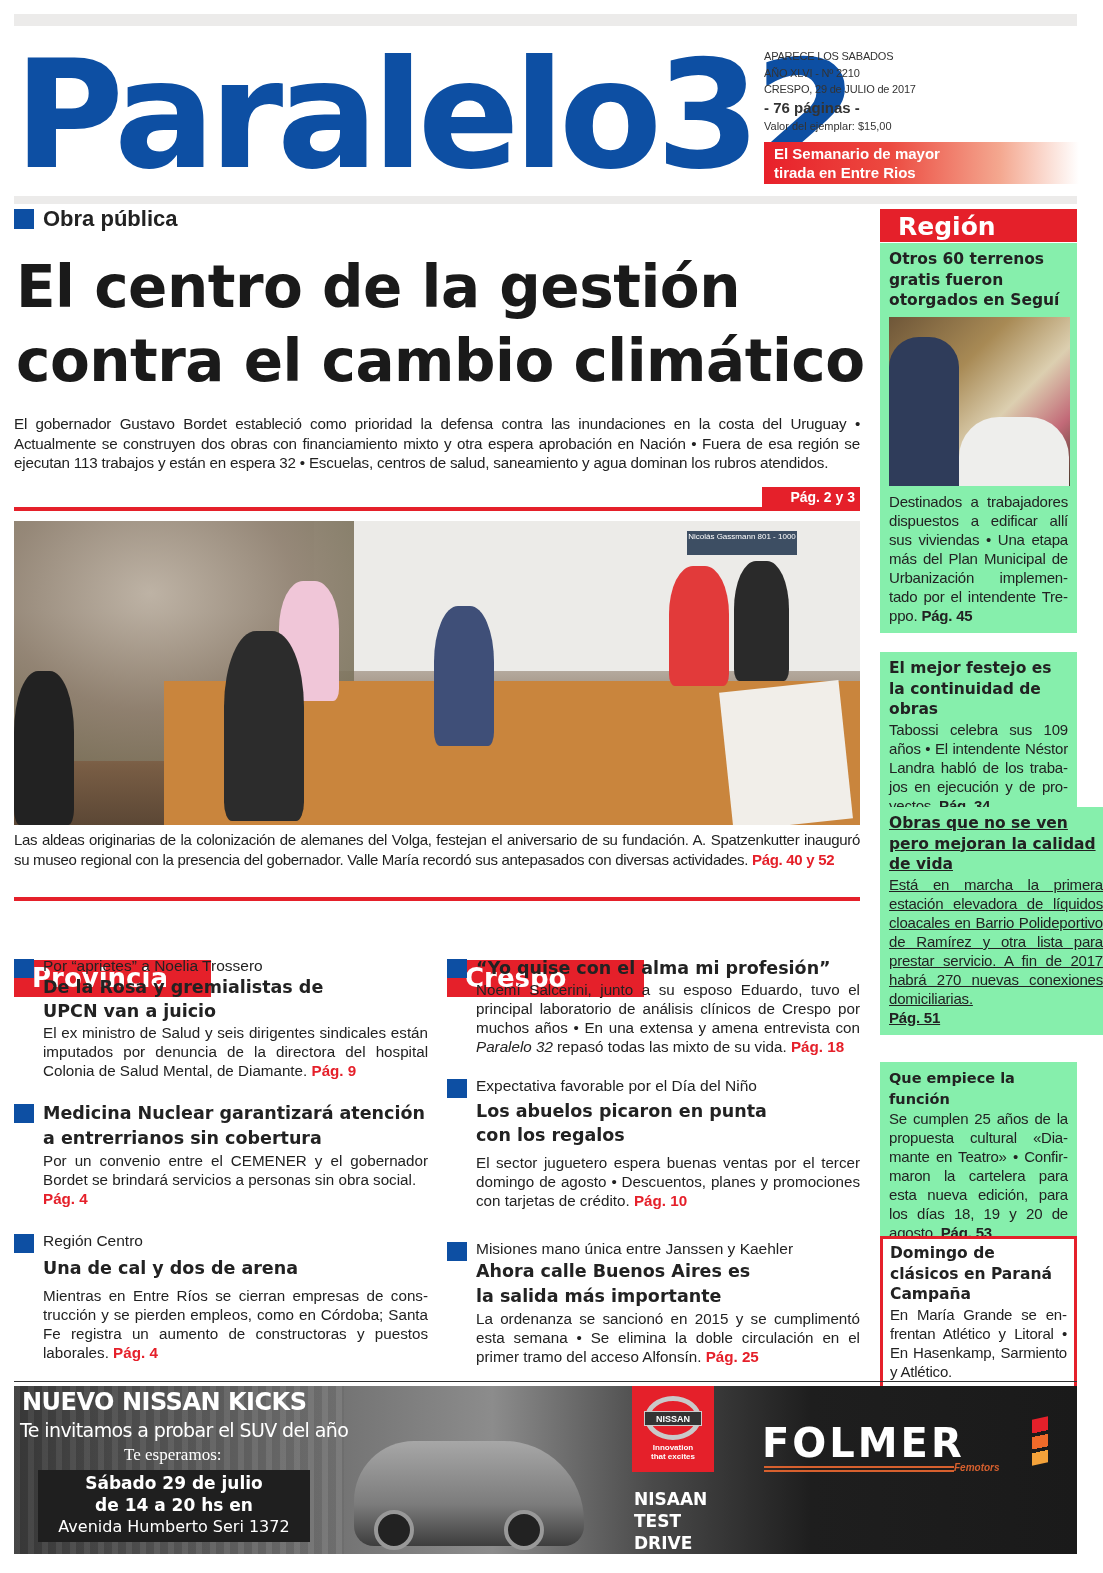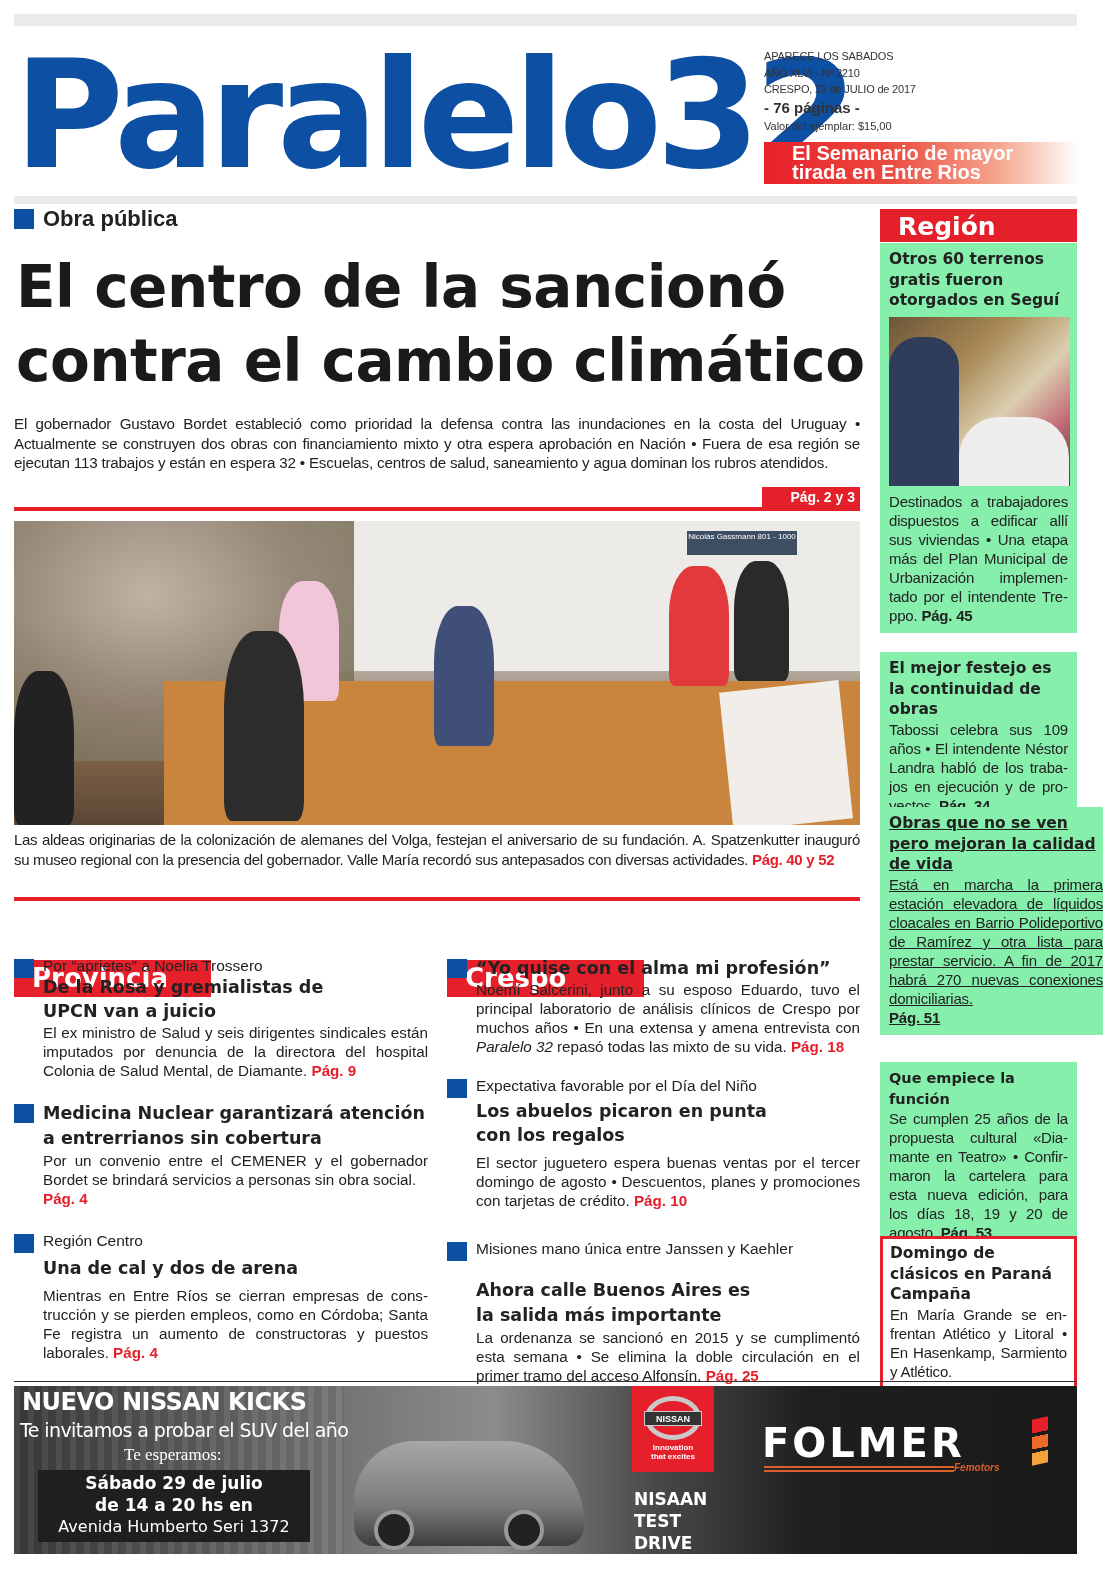--- a/index.html
+++ b/index.html
@@ -9,21 +9,21 @@
   .topbar { position: absolute; left: 14px; top: 14px; width: 1063px; height: 12px; background: #ecebea; }
   .logo { position: absolute; left: 14px; top: 40px; width: 710px; height: 150px;
           font-family: "DejaVu Sans", sans-serif; font-weight: bold; color: #0d4fa3;
           font-size: 150px; line-height: 150px; letter-spacing: -6px; transform: scaleY(1.0); }
   .masthead-info { position: absolute; left: 764px; top: 48px; width: 320px; color: #333; }
   .masthead-info .line { font-size: 11px; line-height: 16.5px; letter-spacing: -0.2px; }
   .masthead-info .pages { font-size: 15px; font-weight: bold; line-height: 20px; }
   .masthead-info .price { font-size: 11px; line-height: 16px; }
   .tagline { position: absolute; left: 764px; top: 142px; width: 315px; height: 42px;
              background: linear-gradient(90deg, #e8202a 0%, #ec4a40 40%, #f4a890 75%, #ffffff 100%);
-             color: #fff; font-weight: bold; font-size: 20px; line-height: 19px; padding: 2px 28px; }
+             color: #fff; font-weight: bold; font-size: 15px; line-height: 19px; padding: 2px 10px; }
   .underbar { position: absolute; left: 14px; top: 196px; width: 1063px; height: 8px; background: #ecebea; }
 
   .kicker-main { position: absolute; left: 14px; top: 206px; display: flex; align-items: center; }
   .sq { display: inline-block; background: #0d4fa3; }
   .kicker-main .sq { width: 20px; height: 20px; margin-right: 9px; }
   .kicker-main span.t { font-size: 22px; font-weight: bold; color: #222; }
 
   .headline { position: absolute; left: 16px; top: 250px; width: 860px;
               font-family: "DejaVu Sans", sans-serif; font-weight: bold; font-size: 58px;
               line-height: 74px; color: #1a1a1a; letter-spacing: -0.5px; }
@@ -117,21 +117,21 @@
   <div>El Semanario de mayor</div>
   <div>tirada en Entre Rios</div>
 </div>
 <div class="underbar"></div>
 
 <div class="kicker-main">
   <span class="sq"></span>
   <span class="t">Obra pública</span>
 </div>
 <h1 class="headline">
-  <div>El centro de la sancionó</div>
+  <div>El centro de la gestión</div>
   <div>contra el cambio climático</div>
 </h1>
 <p class="lead">El gobernador Gustavo Bordet estableció como prioridad la defensa contra las inundaciones en la costa del Uruguay • Actualmente se construyen dos obras con financiamiento mixto y otra espera aprobación en Nación • Fuera de esa región se ejecutan 113 trabajos y están en espera 32 • Escuelas, centros de salud, saneamiento y agua dominan los rubros atendidos.</p>
 <div class="pagtag pag-main">Pág. 2 y 3</div>
 <div class="redline-main"></div>
 
 <div class="photo">
   <div class="sky"></div>
   <div class="trees"></div>
   <div class="truck"></div>
@@ -195,21 +195,21 @@
     <div class="kick">Expectativa favorable por el Día del Niño</div>
     <div class="title" style="width:300px;margin:4px 0 6px 0;">Los abuelos picaron en punta con los regalos</div>
     <div class="text"><span>El sector juguetero espera buenas ventas por el tercer domingo de agosto • Descuentos, planes y promocio­nes con tarjetas de crédito.</span> <span class="redpag">Pág. 10</span></div>
   </div>
 </div>
 
 <div class="story" style="left:447px;top:1239px;width:413px;">
   <span class="sq"></span>
   <div class="body">
     <div class="kick">Misiones mano única entre Janssen y Kaehler</div>
-    <div class="title" style="width:290px;line-height:25px;margin-top:20px;">Ahora calle Buenos Aires es la salida más importante</div>
+    <div class="title" style="width:290px;line-height:25px;margin-top:1px;">Ahora calle Buenos Aires es la salida más importante</div>
     <div class="text"><span>La ordenanza se sancionó en 2015 y se cumplimentó esta semana • Se elimina la doble circulación en el primer tramo del acceso Alfonsín.</span> <span class="redpag">Pág. 25</span></div>
   </div>
 </div>
 
 <div class="sidebar-region">
   <div class="region-head">Región</div>
 </div>
 
 <div class="card c1">
   <div class="ctitle">Otros 60 terrenos gratis fueron otorgados en Seguí</div>

